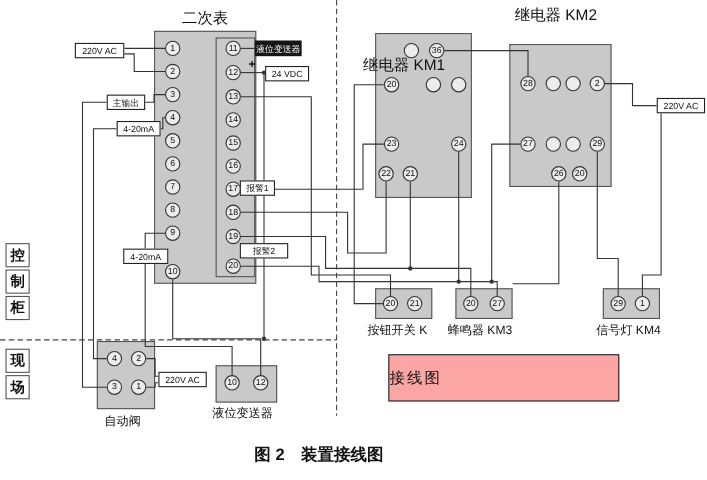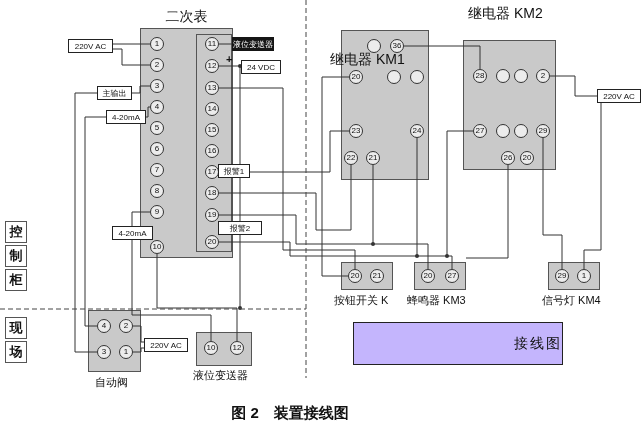--- a/index.html
+++ b/index.html
@@ -12,22 +12,22 @@
         font-size:8px;line-height:1;display:flex;align-items:center;justify-content:center;
         z-index:3;box-sizing:border-box;}
   .lbl{position:absolute;background:#fff;border:1px solid #222;font-size:8px;height:14px;
        display:flex;align-items:center;justify-content:center;z-index:3;box-sizing:border-box;white-space:nowrap;}
   .lbl.dark{background:#151515;color:#fff;border-color:#151515;}
   .title{position:absolute;font-size:14px;z-index:3;white-space:nowrap;}
   .devlabel{position:absolute;font-size:11px;z-index:3;white-space:nowrap;}
   .plus{position:absolute;font-size:11px;font-weight:bold;z-index:3;}
   .sidebox{position:absolute;width:22px;height:22px;border:1px solid #555;font-size:13px;font-weight:bold;
            display:flex;align-items:center;justify-content:center;z-index:3;box-sizing:border-box;}
-  .panelbox{position:absolute;border:1.5px solid #222;background:#c4b5fd;display:flex;align-items:center;
-            justify-content:flex-end;font-size:14px;z-index:3;box-sizing:border-box;letter-spacing:2px;}
+  .panelbox{position:absolute;border:1.5px solid #222;background:#fca5a5;display:flex;align-items:center;
+            justify-content:flex-start;font-size:14px;z-index:3;box-sizing:border-box;letter-spacing:2px;}
   .caption{position:absolute;font-size:15px;font-weight:bold;text-align:center;z-index:3;}
 </style>
 </head>
 <body>
 
 <div class="stage">
 
   <div class="block" style="left:140px;top:28px;width:93px;height:230px;"></div>
   <div class="innerrect" style="left:196px;top:34px;width:36px;height:218px;"></div>
   <div class="block" style="left:341px;top:30px;width:88px;height:150px;"></div>

